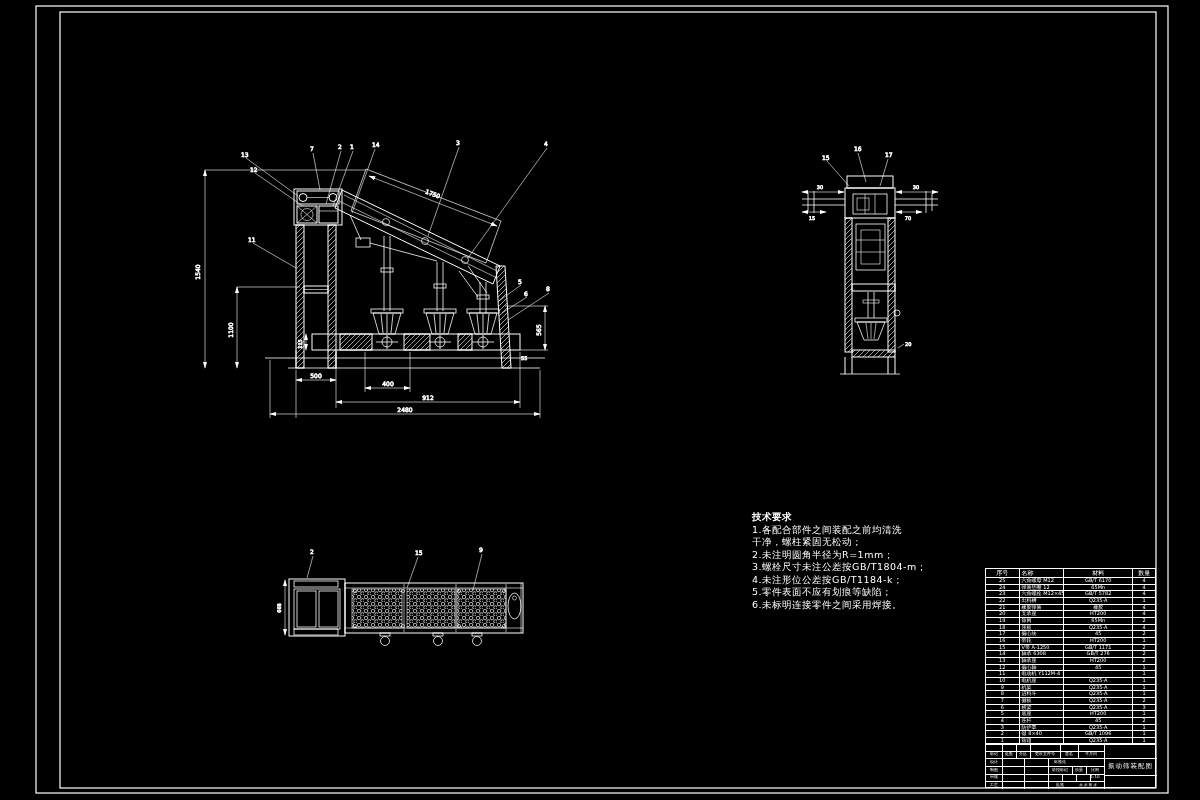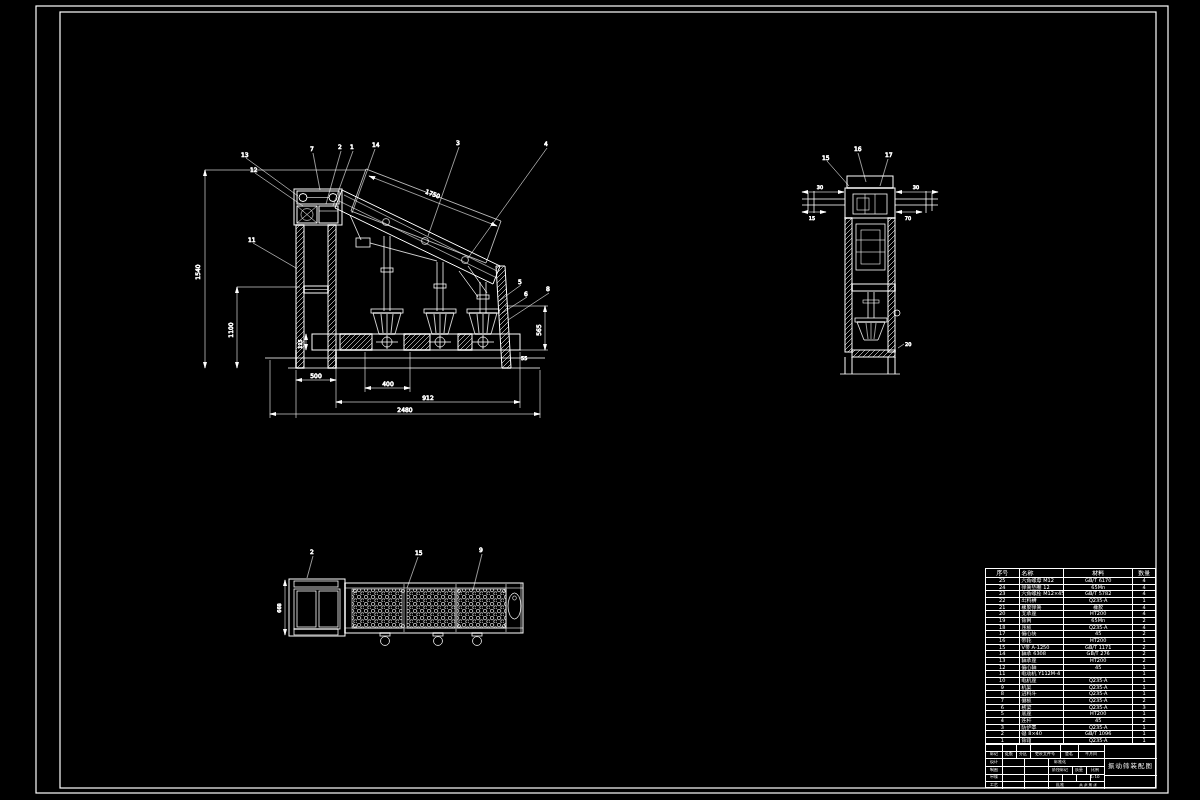--- a/index.html
+++ b/index.html
@@ -330,20 +330,32 @@
       <line x1="313" y1="556" x2="307" y2="578"></line>
           <text x="310" y="554" font-size="6">2</text>
       <line x1="418" y1="557" x2="407" y2="588"></line>
           <text x="415" y="555" font-size="6">15</text>
       <line x1="482" y1="554" x2="473" y2="590"></line>
           <text x="479" y="552" font-size="6">9</text>
     </g>
   </g>
 </svg>
 
+<div class="tech">
+  <div class="t-title">技术要求</div>
+  <div id="tech-lines">
+        <div class="tech-line">1.各配合部件之间装配之前均清洗</div>
+        <div class="tech-line">干净，螺柱紧固无松动；</div>
+        <div class="tech-line">2.未注明圆角半径为R=1mm；</div>
+        <div class="tech-line">3.螺栓尺寸未注公差按GB/T1804-m；</div>
+        <div class="tech-line">4.未注形位公差按GB/T1184-k；</div>
+        <div class="tech-line">5.零件表面不应有划痕等缺陷；</div>
+        <div class="tech-line">6.未标明连接零件之间采用焊接。</div>
+      </div>
+</div>
 
 <div class="parts">
   <div id="parts-rows">
         <div class="p-row">
           <span class="p-c c0">序号</span>
           <span class="p-c c1">名称</span>
           <span class="p-c c2">材料</span>
           <span class="p-c c3">数量</span>
         </div>
         <div class="p-row">

